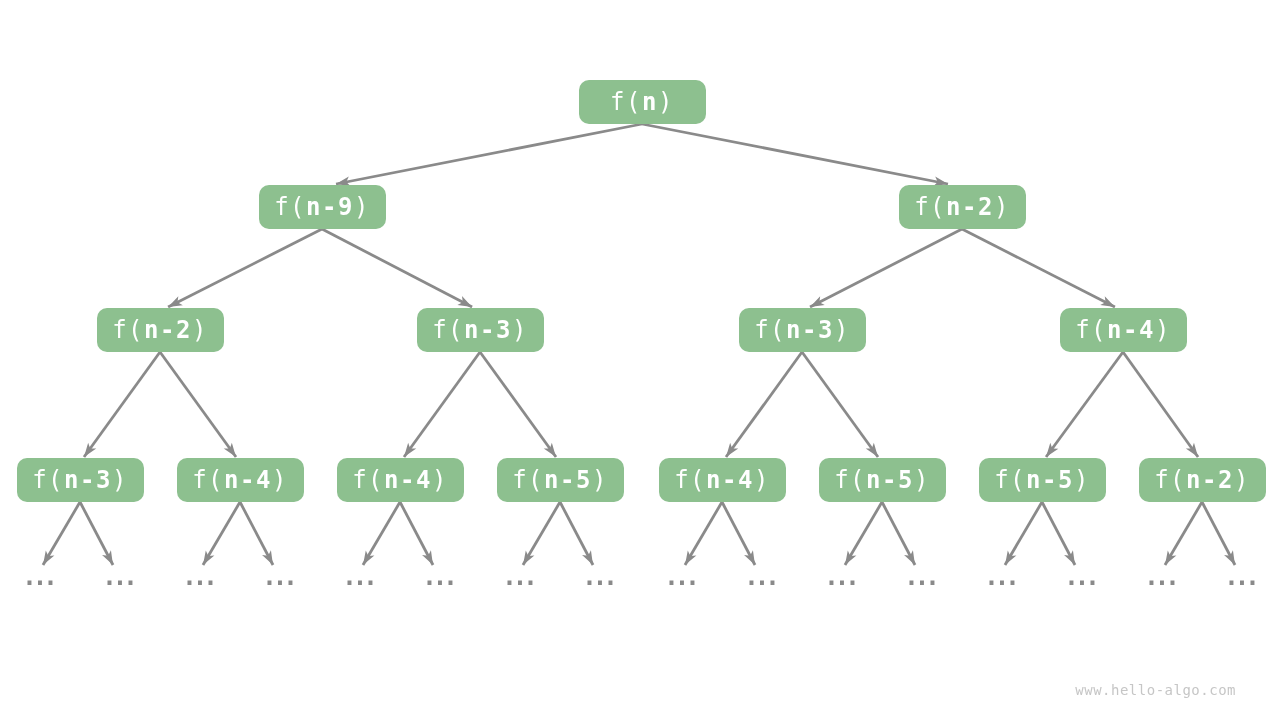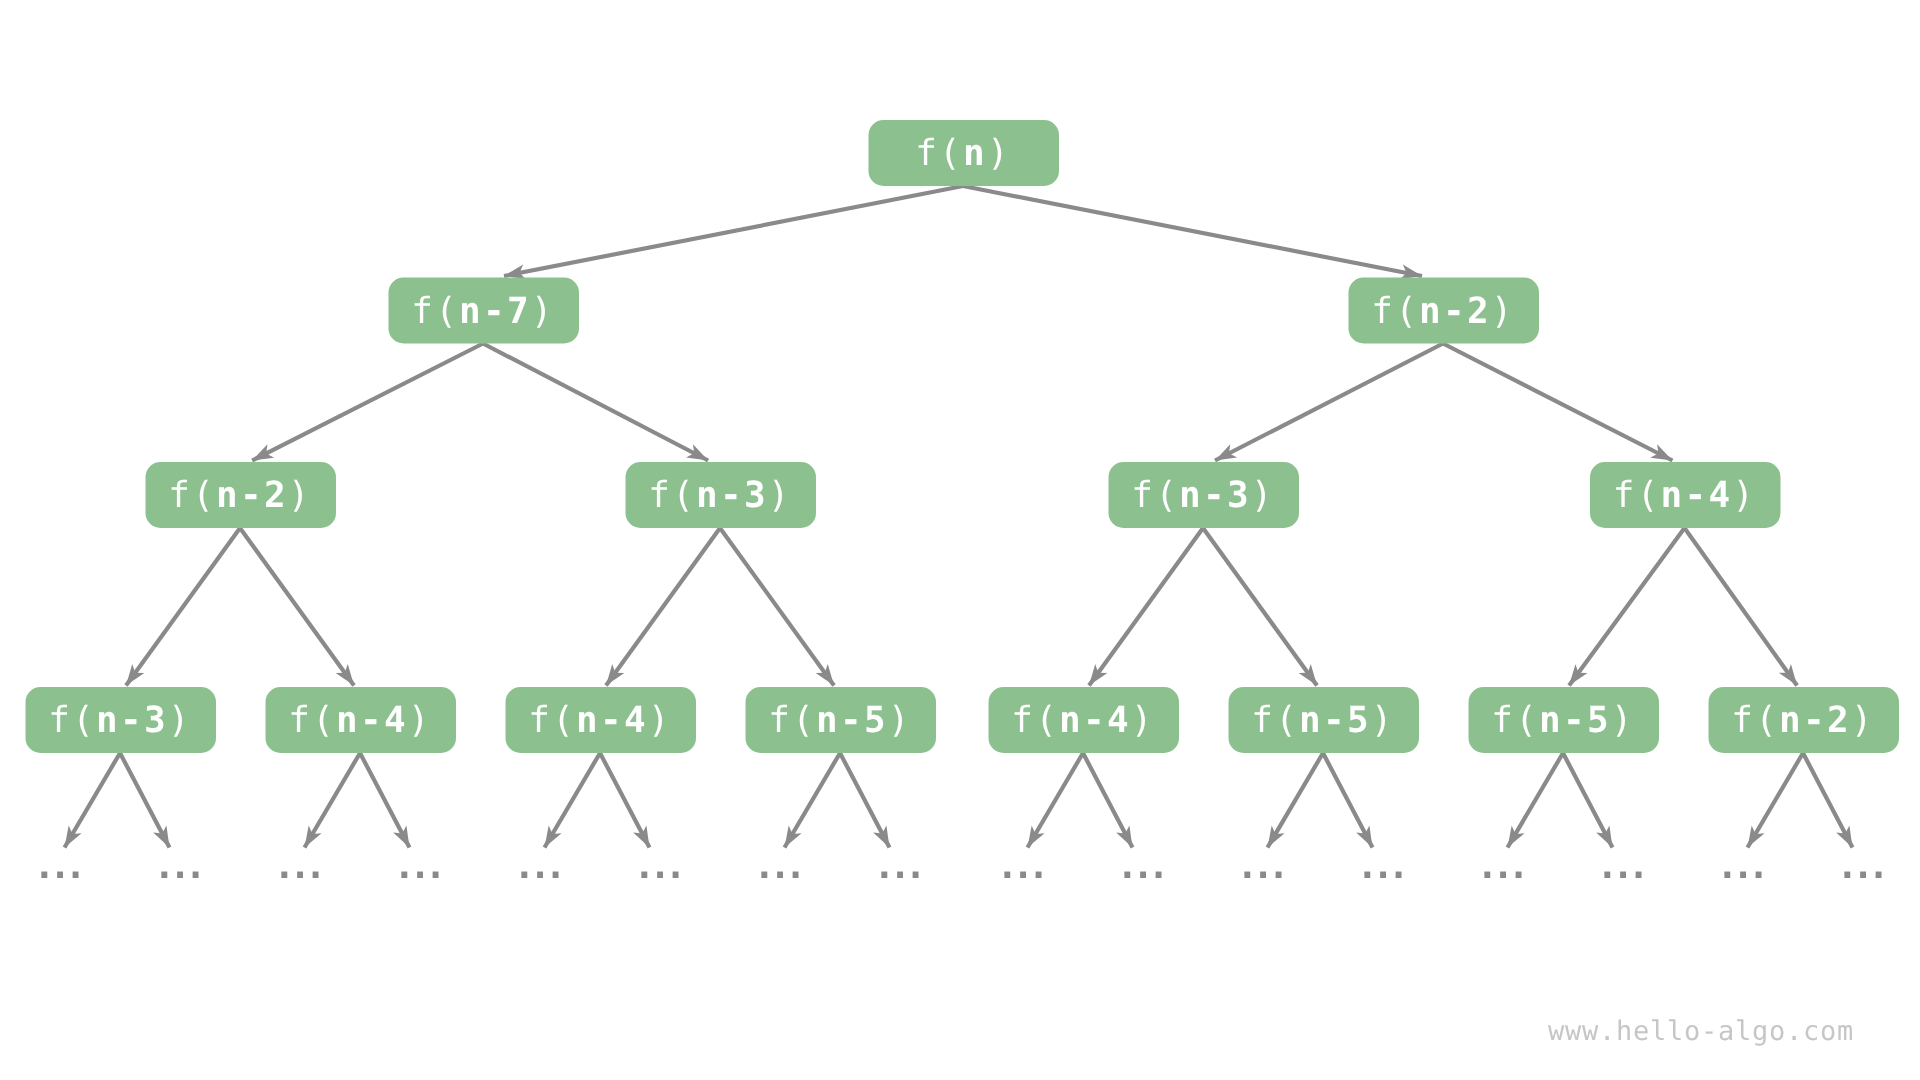--- a/index.html
+++ b/index.html
@@ -54,21 +54,21 @@
     letter-spacing: -4px;
     line-height: 24px;
     white-space: nowrap;
     user-select: none;
   }
   .watermark {
     position: absolute;
     right: 44px;
     bottom: 22px;
     color: var(--watermark-color, #c6c6c6);
-    font-size: 18px;
+    font-size: 14px;
     letter-spacing: 0.5px;
   }
 </style>
 </head>
 <body>
 
 <div class="canvas" style="--bg: #ffffff; --node-fill: #8dc08f; --node-text: #ffffff; --edge-color: #8a8a8a; --watermark-color: #c6c6c6;">
   <svg class="edges" width="1280" height="720" viewBox="0 0 1280 720" xmlns="http://www.w3.org/2000/svg">
     <defs>
       <marker id="arrowhead" markerUnits="userSpaceOnUse" markerWidth="16" markerHeight="12" refX="15" refY="6" orient="auto">
@@ -109,21 +109,21 @@
       </g>
   </svg>
   <div class="node-layer">
       <div class="node" style="left: 578.5px; top: 80px; width: 127px; height: 44px;">
         <span>f(</span>
         <b>n</b>
         <span>)</span>
       </div>
       <div class="node" style="left: 258.5px; top: 185px; width: 127px; height: 44px;">
         <span>f(</span>
-        <b>n-7</b>
+        <b>n-9</b>
         <span>)</span>
       </div>
       <div class="node" style="left: 898.5px; top: 185px; width: 127px; height: 44px;">
         <span>f(</span>
         <b>n-2</b>
         <span>)</span>
       </div>
       <div class="node" style="left: 96.5px; top: 308px; width: 127px; height: 44px;">
         <span>f(</span>
         <b>n-2</b>

